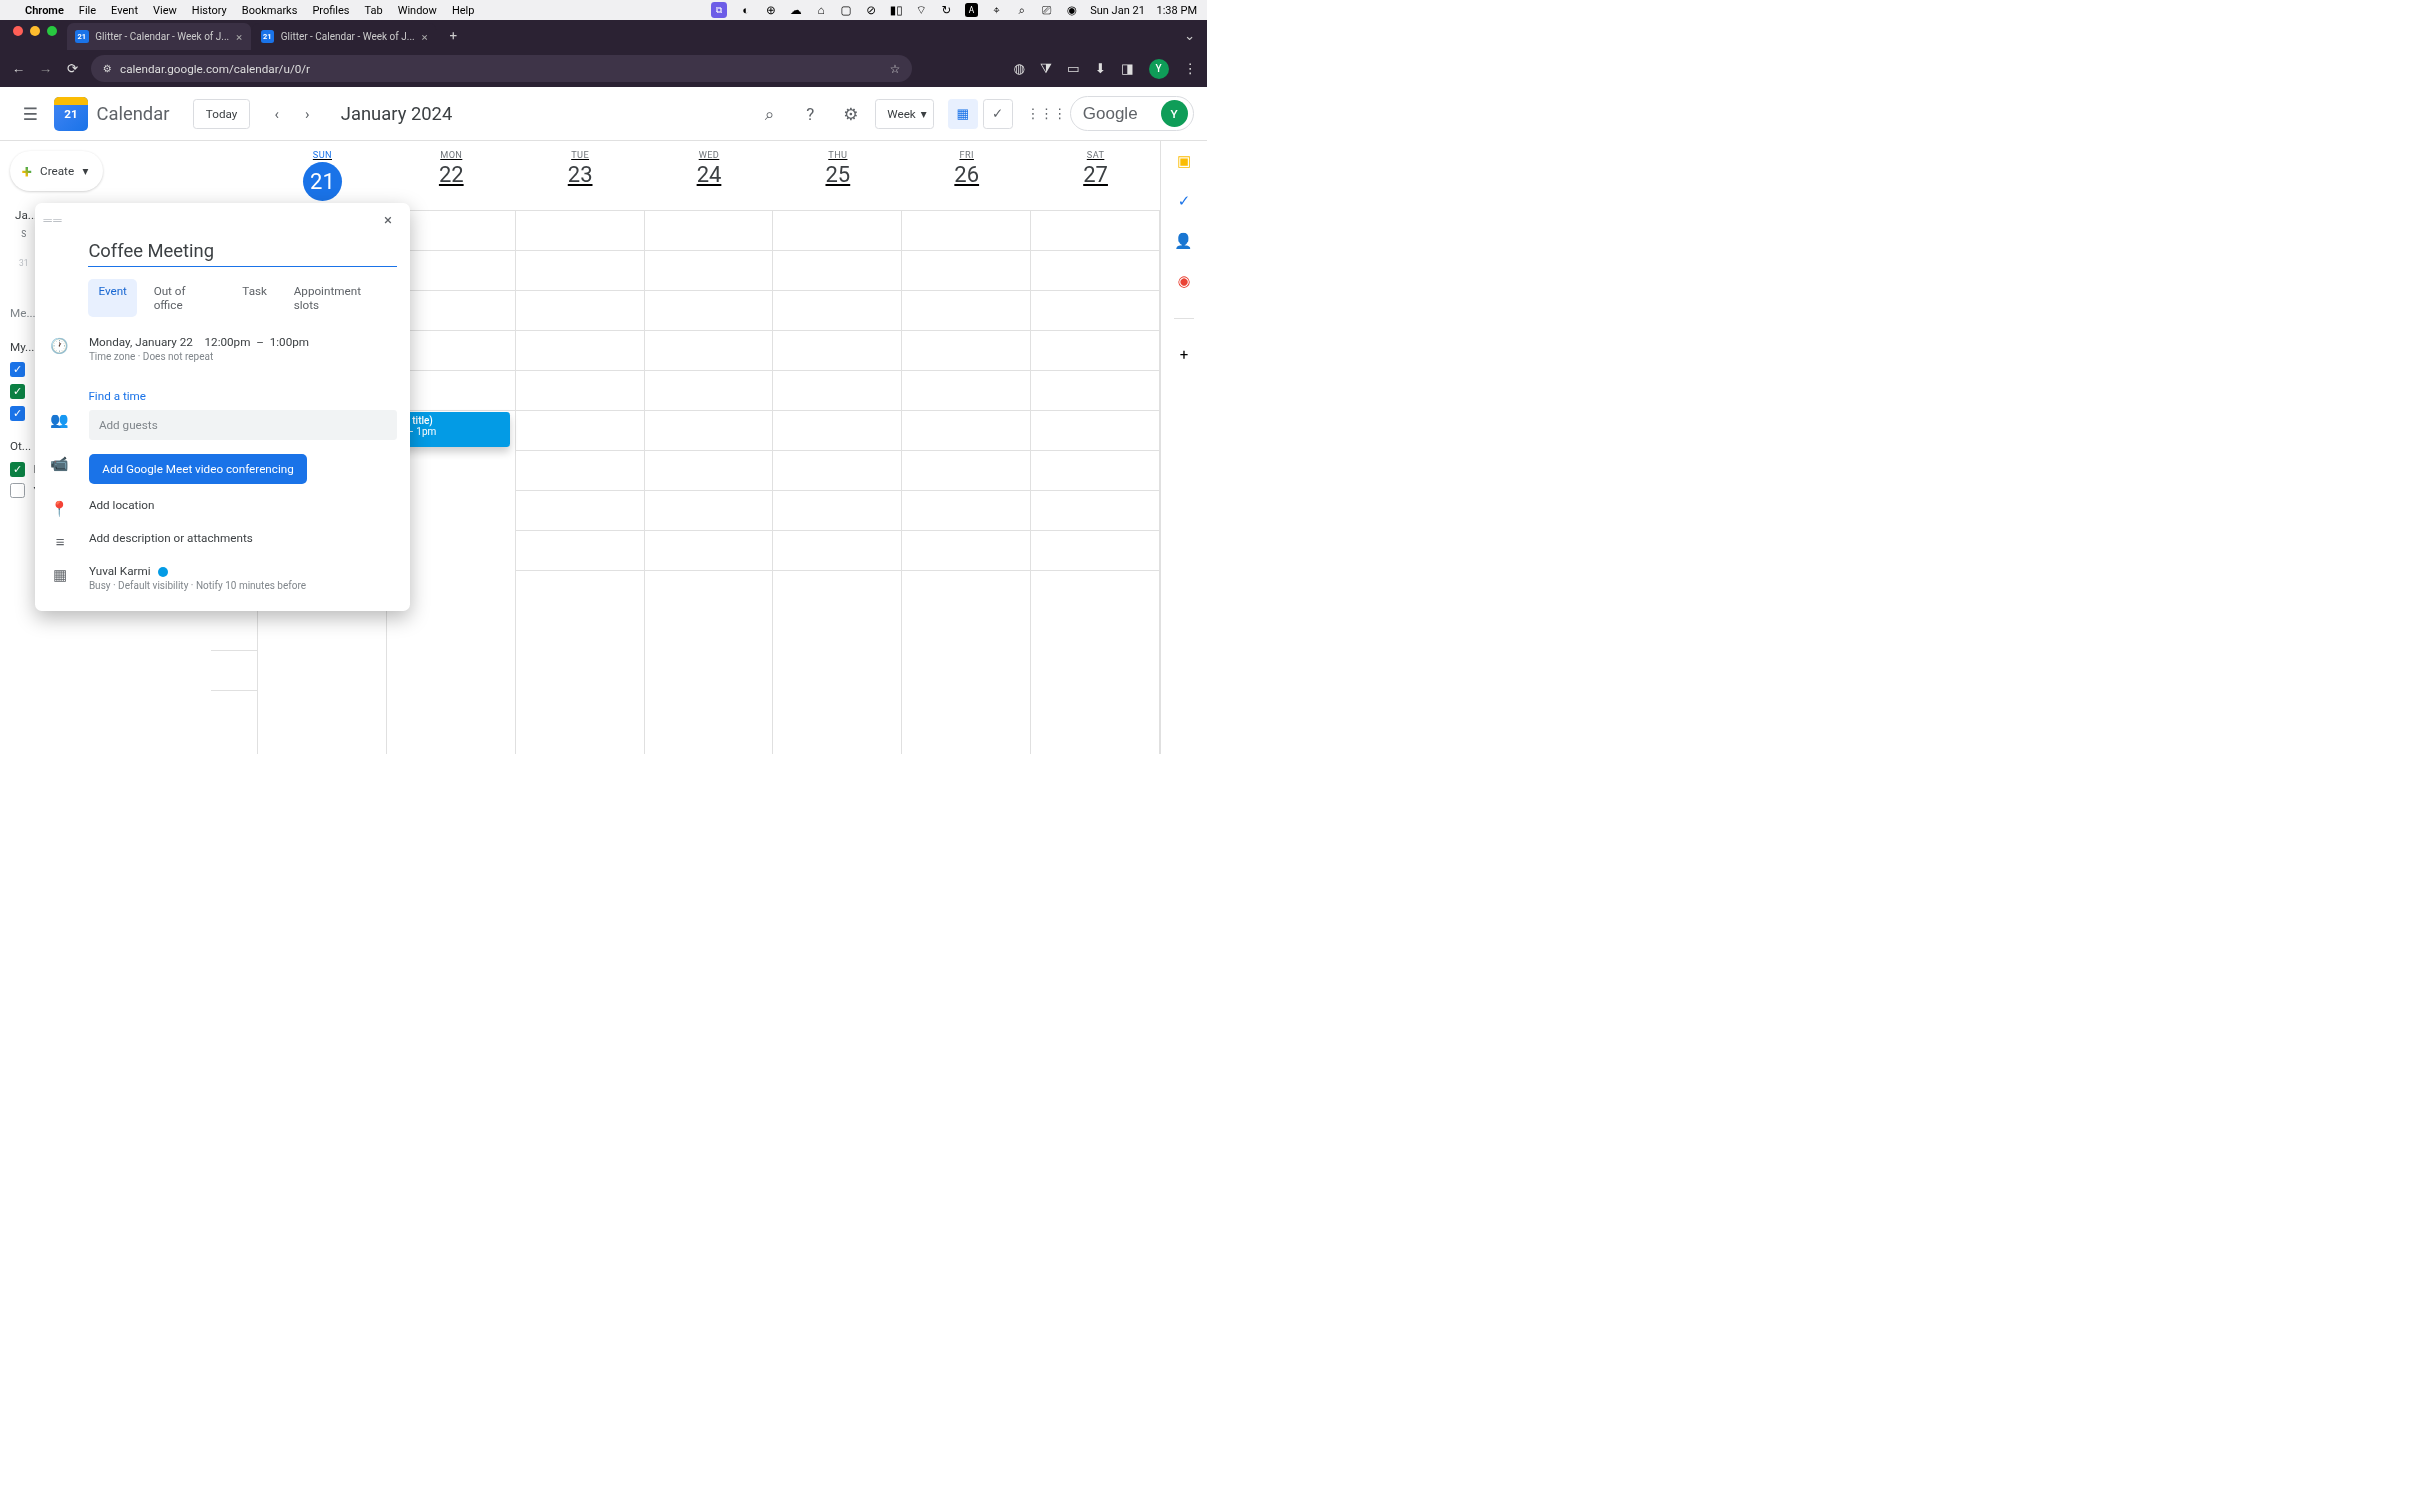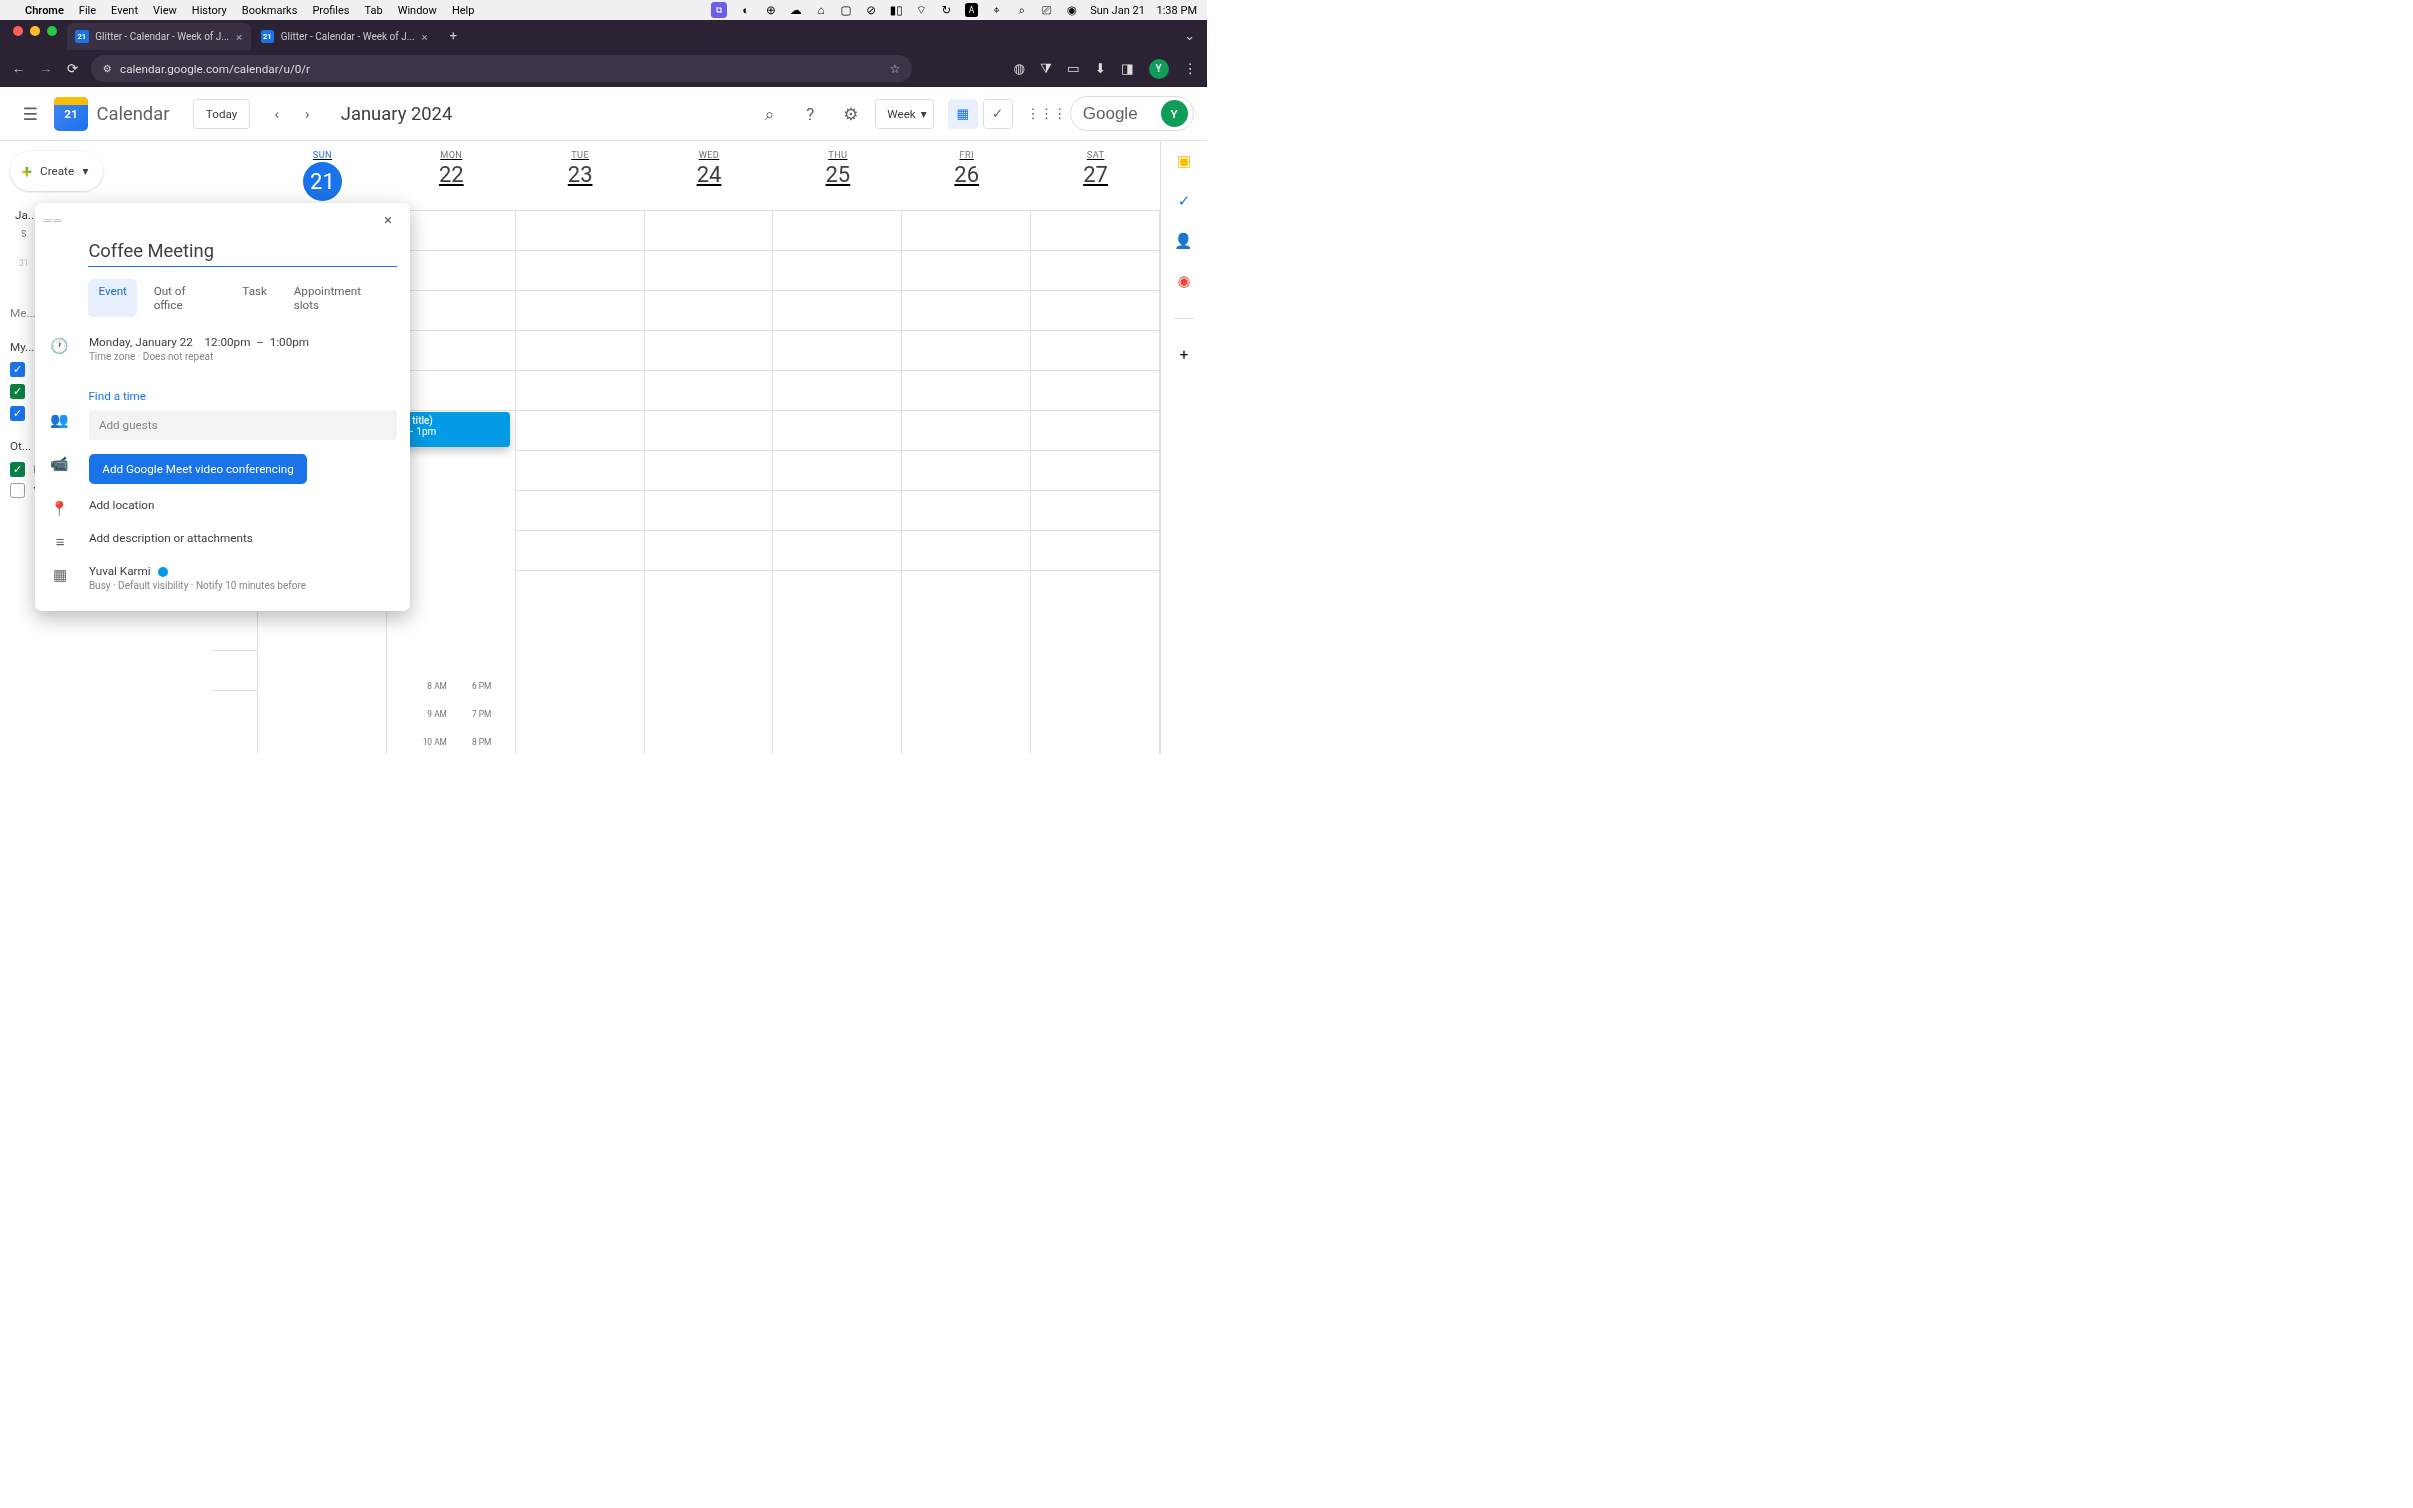--- a/index.html
+++ b/index.html
@@ -404,34 +404,20 @@
                 <div class="hour-row"></div>
                 <div class="hour-row"></div>
                 <div class="hour-row"></div>
                 <div class="hour-row"></div>
                 <div class="hour-row"></div>
                 <div class="hour-row"></div>
                 <div class="hour-row"></div>
               </div>
           </div>
 
-          <div style="position:absolute; bottom:0; left:0; width:292px;">
-            <div style="display:flex; justify-content:flex-end; gap:25px; font-size:8.4px; color:#70757a; padding:3.4px 11.7px;">
-              <span>8 AM</span>
-              <span>6 PM</span>
-            </div>
-            <div style="display:flex; justify-content:flex-end; gap:25px; font-size:8.4px; color:#70757a; padding:15px 11.7px;">
-              <span>9 AM</span>
-              <span>7 PM</span>
-            </div>
-            <div style="display:flex; justify-content:flex-end; gap:25px; font-size:8.4px; color:#70757a; padding:3.4px 11.7px 6.7px;">
-              <span>10 AM</span>
-              <span>8 PM</span>
-            </div>
-          </div>
         </div>
 
         <div class="side-panel">
           <div class="sp-icon" style="color:#fbbc04">▣</div>
           <div class="sp-icon" style="color:#1a73e8">✓</div>
           <div class="sp-icon" style="color:#4285f4">👤</div>
           <div class="sp-icon" style="color:#ea4335">◉</div>
           <div style="width:20px;border-top:0.8px solid #e0e0e0;margin:6.7px 0"></div>
           <div class="sp-icon">+</div>
         </div>

